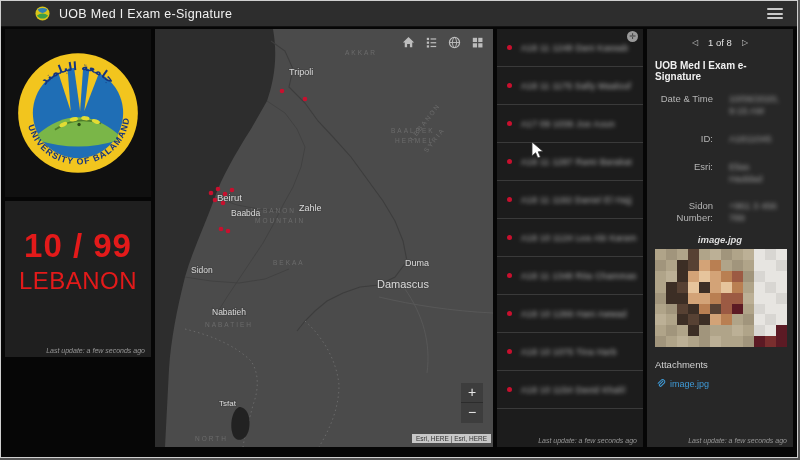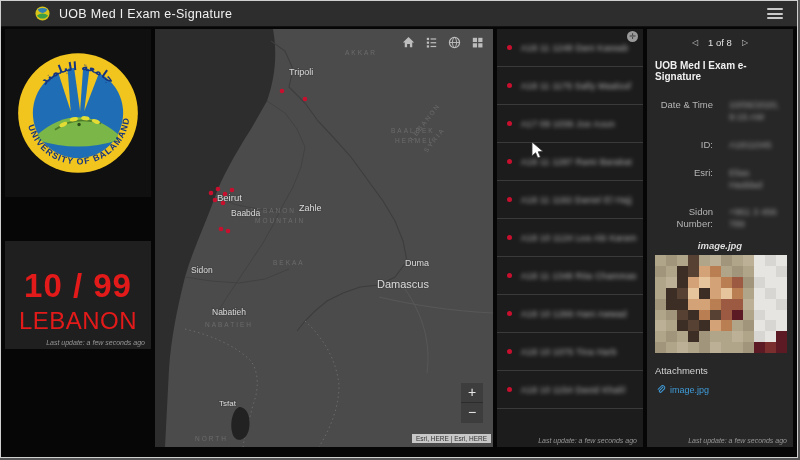--- a/index.html
+++ b/index.html
@@ -17,21 +17,21 @@
   }
   .header .app-icon { margin-left:34px; width:15px; height:15px; flex:none; }
   .header h1 { margin-left:9px; font-size:12.5px; font-weight:400; color:#f2f2f2; letter-spacing:.3px; }
   .hamburger { position:absolute; right:14px; top:7px; width:16px; height:12px; cursor:pointer; }
   .hamburger span { display:block; height:2px; background:#c9c9c9; margin-bottom:2.5px; border-radius:1px; }
   
   .body { position:absolute; top:28px; left:4px; right:4px; bottom:10px; display:flex; gap:4px; }
   .panel { background:#1e1e1e; position:relative; overflow:hidden; }
   .col-left { width:146px; flex:none; display:flex; flex-direction:column; gap:4px; }
   .logo-panel  { height:168px; background:#101010; display:flex; align-items:center; justify-content:center; }
-  .count-panel { height:108px; background:#1f1f1f;margin-top:40px; }
+  .count-panel { height:156px; background:#1f1f1f; }
   .gauge-panel { flex:1; background:#1f1f1f; }
   .last-update { position:absolute; right:6px; bottom:3px; font-size:7px; font-style:italic; color:#979797; }
   
   .count-big { margin-top:26px; text-align:center; font-size:33px; font-weight:700; letter-spacing:1px; }
   .count-sub { margin-top:2px; text-align:center; font-size:24px; font-weight:400; letter-spacing:.5px; }
   
   .gauge-wrap { display:flex; justify-content:center; margin-top:6px; }
   .gauge-label { position:absolute; left:0; right:0; top:72px; text-align:center; font-size:17px; color:#c9c9c9; }
   
   .map-panel { width:338px; flex:none; background:#4b4b4b; }
@@ -56,21 +56,21 @@
   .redacted { filter:blur(2.1px); opacity:.9; }
   .scroll-pill { position:absolute; top:2px; right:5px; width:11px; height:11px; border-radius:50%;
                  background:#9a9a9a; color:#3c3c3c; font-size:8px; line-height:11px; text-align:center; cursor:pointer; z-index:4; }
   .cursor-overlay { position:absolute; left:32px; top:112px; z-index:5; pointer-events:none; }
   
   .detail-panel { width:146px; flex:none; background:#272727; padding:6px 8px; }
   .pager { display:flex; align-items:center; justify-content:center; gap:10px; margin-top:2px; }
   .pager .arrow { color:#c3c3c3; font-size:8px; cursor:pointer; }
   .pager .pg { color:#e3e3e3; font-size:9.5px; }
   .detail-title { margin-top:12px; font-size:10px; font-weight:700; color:#f0f0f0; }
-  .fields { margin-top:17px; display:grid; grid-template-columns:58px 1fr; column-gap:6px; row-gap:7px;gap:16px; }
+  .fields { margin-top:11px; display:grid; grid-template-columns:58px 1fr; column-gap:6px; row-gap:7px;gap:16px; }
   .f-label { text-align:right; font-size:9.5px; color:#b5b5b5; line-height:1.25; }
   .f-value { font-size:9.5px; color:#a8a8a8; line-height:1.25; }
   .img-label { margin-top:10px; text-align:center; font-size:9.5px; font-weight:700; font-style:italic; color:#dedede; }
   .photo { margin:4px auto 0; width:132px; height:98px; display:grid;
            grid-template-columns:repeat(12,1fr); grid-auto-rows:1fr; }
   .att-title { margin-top:12px; font-size:9.5px; color:#d2d2d2; }
   .att-link { margin-top:8px; display:flex; align-items:center; gap:4px; cursor:pointer; }
   .att-link span { font-size:9px; }
 </style>
 </head>

